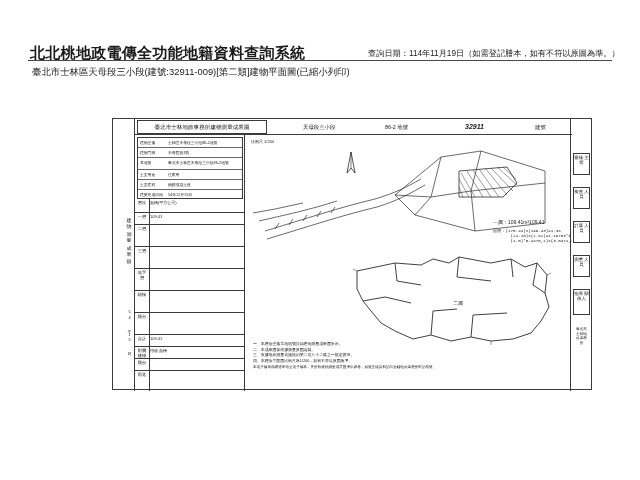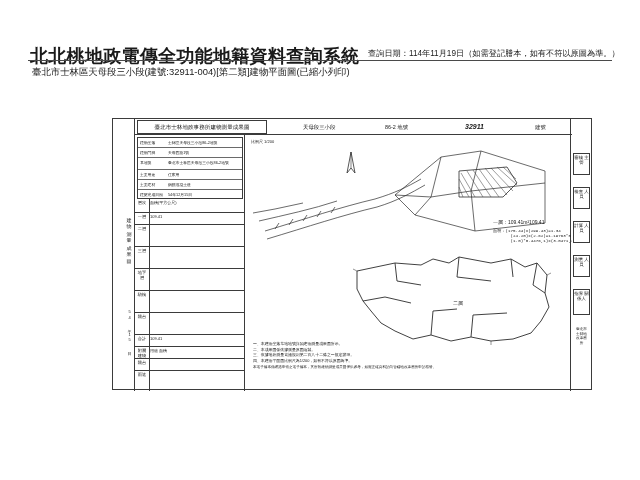--- a/index.html
+++ b/index.html
@@ -18,21 +18,21 @@
 
   
   #header {
     position: absolute;
     left: 0; top: 0;
     width: 640px;
   }
   #sys-title {
     position: absolute;
     left: 30px; top: 44px;
-    font-size: 18px;
+    font-size: 15px;
     font-weight: bold;
     letter-spacing: 0.3px;
     white-space: nowrap;
   }
   #query-date {
     position: absolute;
     left: 368px; top: 48px;
     font-size: 8.2px;
     white-space: nowrap;
   }
@@ -256,21 +256,21 @@
     width: 16px; height: 26px;
   }
 </style>
 </head>
 <body>
 
 <div id="header">
   <div id="sys-title">北北桃地政電傳全功能地籍資料查詢系統</div>
   <div id="query-date">查詢日期：114年11月19日（如需登記謄本，如有不符以原圖為準。）</div>
   <div id="header-rule"></div>
-  <div id="subject-line">臺北市士林區天母段三小段(建號:32911-004)[第二類]建物平面圖(已縮小列印)</div>
+  <div id="subject-line">臺北市士林區天母段三小段(建號:32911-009)[第二類]建物平面圖(已縮小列印)</div>
 </div>
 
 <div id="sheet">
 
   <div id="sheet-titlebar">
     <div class="tb-cell" id="tb-main">臺北市士林地政事務所建物測量成果圖</div>
     <div class="tb-cell" id="tb-sec">天母段三小段</div>
     <div class="tb-cell" id="tb-num">86-2 地號</div>
     <div class="tb-cell" id="tb-code">32911</div>
     <div class="tb-cell" id="tb-label">建號</div>

